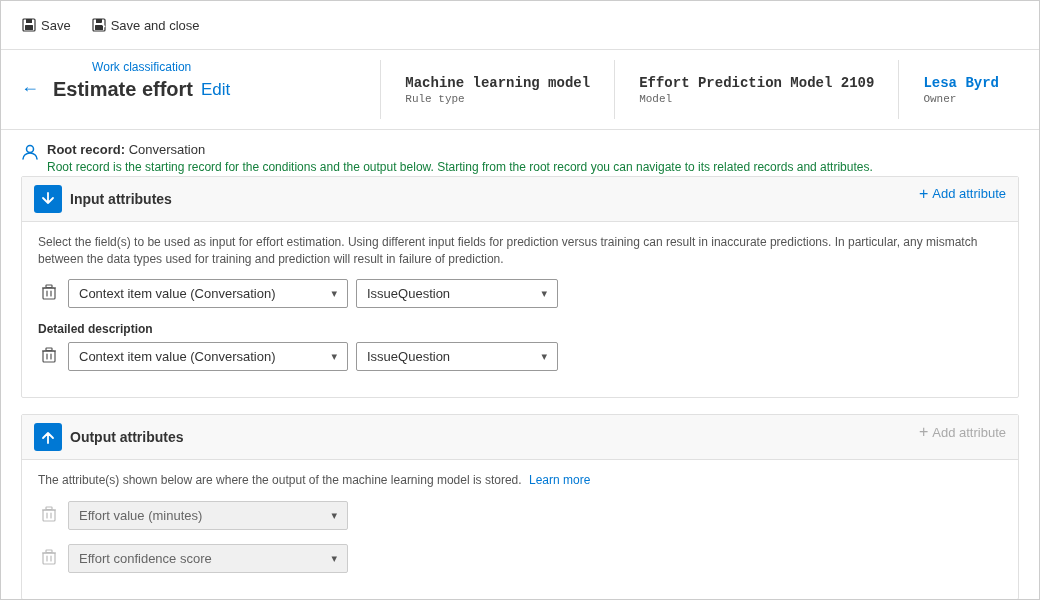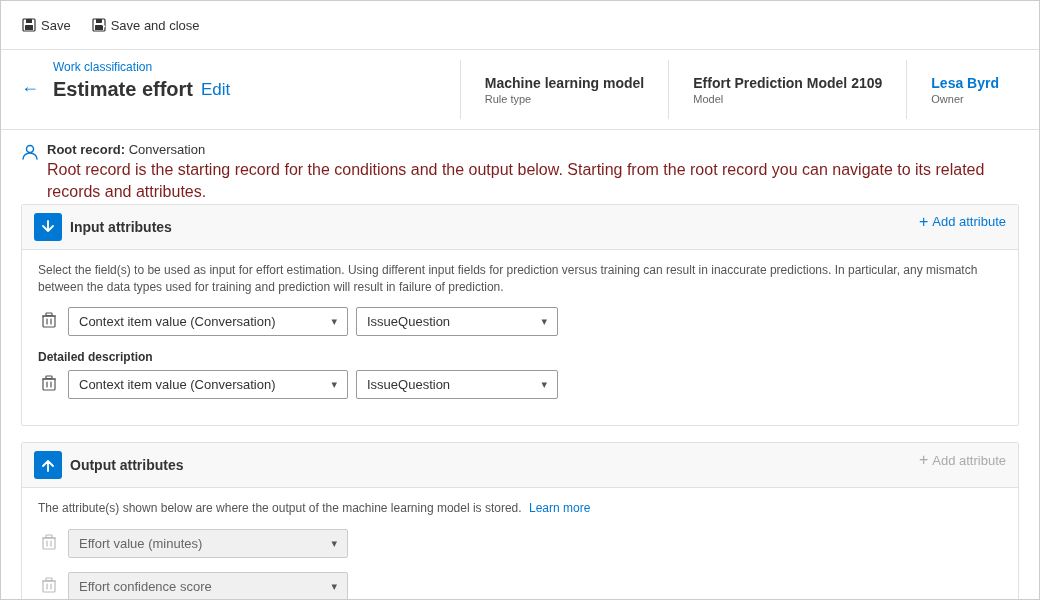--- a/index.html
+++ b/index.html
@@ -69,20 +69,21 @@
     }
     .breadcrumb-title {
       display: flex;
       flex-direction: column;
     }
     .breadcrumb-link {
       color: #0078d4;
       font-size: 12px;
       cursor: pointer;
       text-decoration: none;
+      text-align: center;
     }
     .page-title-row {
       display: flex;
       align-items: center;
       gap: 8px;
       margin-top: 4px;
     }
     .page-title {
       font-size: 20px;
       font-weight: 600;
@@ -93,20 +94,21 @@
       font-size: 17px;
       cursor: pointer;
       text-decoration: none;
     }
 
     
     .header-meta {
       display: flex;
       align-items: stretch;
       gap: 0;
+      font-family: Liberation Mono, monospace;
     }
     .meta-col {
       display: flex;
       flex-direction: column;
       justify-content: center;
       padding: 0 24px;
       border-left: 1px solid #e0e0e0;
     }
     .meta-label {
       font-size: 11px;
@@ -137,22 +139,22 @@
       align-items: flex-start;
       gap: 8px;
       margin-bottom: 0;
     }
     .root-record-icon {
       color: #0078d4;
       font-size: 16px;
       margin-top: 1px;
     }
     .root-record-desc {
-      font-size: 16px;
-      color: #7f1d1d;
+      font-size: 12px;
+      color: #15803d;
       margin-top: 2px;
       line-height: 1.4;
     }
 
     
     .section {
       border: 1px solid #e0e0e0;
       border-radius: 2px;
       margin-bottom: 16px;
     }

